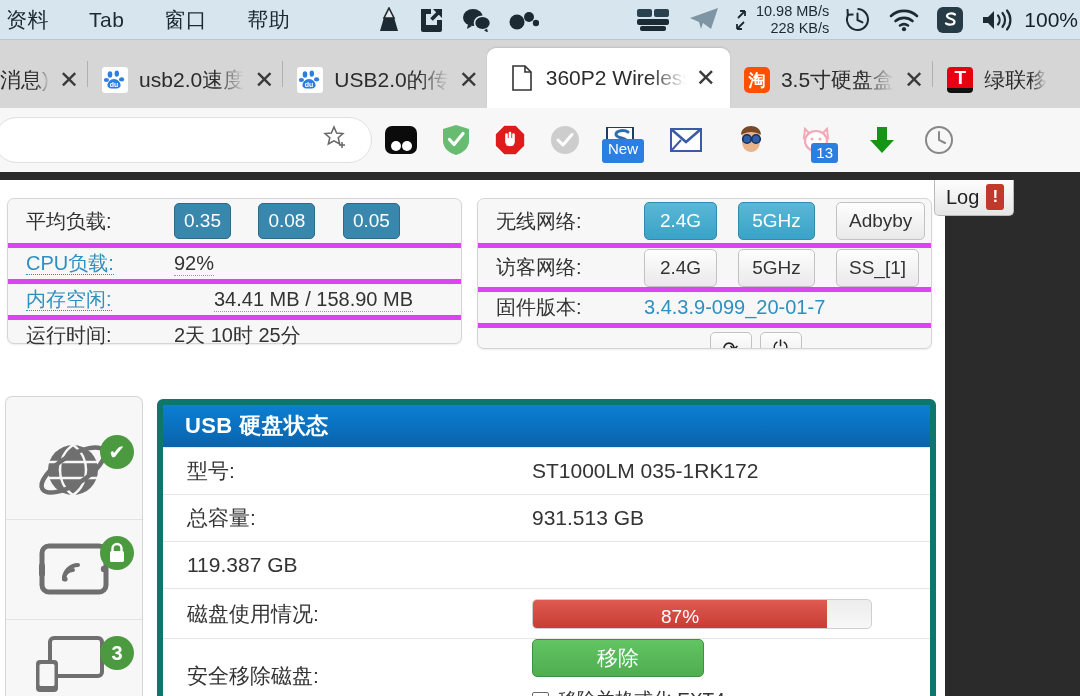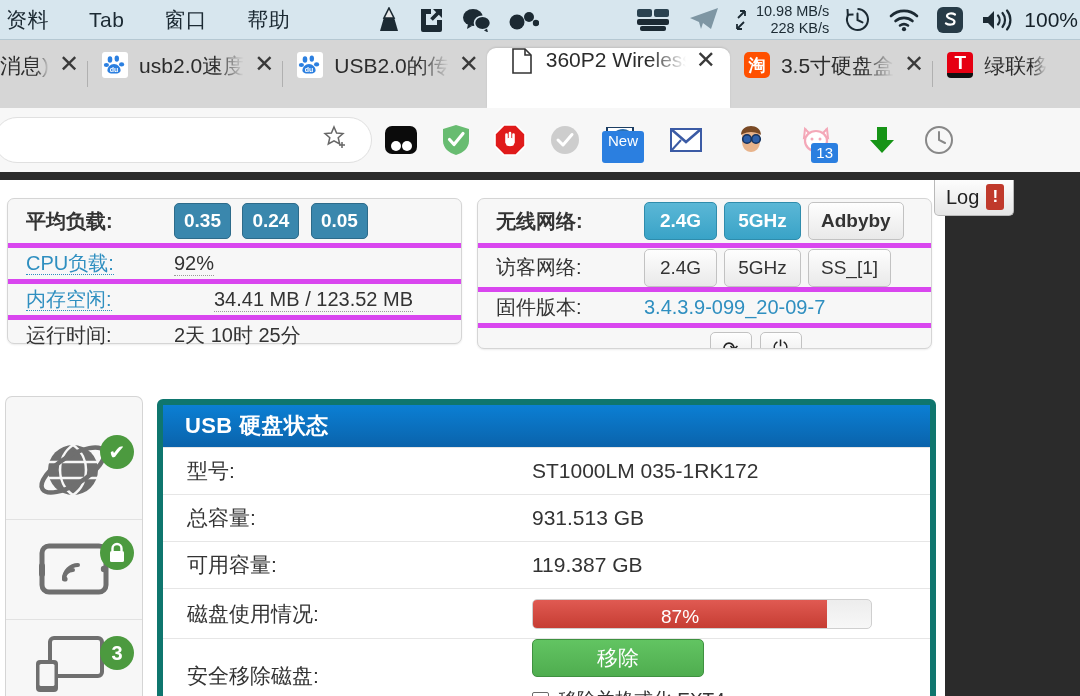--- a/index.html
+++ b/index.html
@@ -34,21 +34,21 @@
 
   
   .tabstrip {
     position: absolute; top: 40px; left: 0;
     width: 1080px; height: 68px;
     background: #d6d6d6;
     display: flex; align-items: flex-end;
   }
   .tab {
     height: 56px;
-    display: flex; align-items: flex-start;
+    display: flex; align-items: center;
     padding: 0 8px 0 14px;
     position: relative;
     min-width: 0;
   }
   .tab.active {
     background: #ffffff;
     border-radius: 9px 9px 0 0;
     height: 60px;
     box-shadow: 0 -1px 2px rgba(0,0,0,.10);
   }
@@ -144,51 +144,51 @@
     border: 1px solid #d5d5d5;
     border-radius: 7px;
     box-shadow: 0 1px 2px rgba(0,0,0,.08);
   }
   .stat-row {
     display: flex; align-items: center;
     border-top: 5px solid #d946ef;
     padding: 0 18px;
     height: 38px;
   }
-  .stat-row:first-child { border-top: none; font-weight: bold; }
+  .stat-row:first-child { border-top: none; }
   .stat-label {
     font-size: 20px; color: #333; width: 148px; flex: 0 0 148px;
   }
   .stat-label.link {
     color: #2f8fc0;
     border-bottom: 1px dotted #2f8fc0;
     width: auto; flex: 0 0 auto; margin-right: 0;
   }
   .lbl-wrap { width: 148px; flex: 0 0 148px; }
   .stat-value { font-size: 20px; color: #333; }
   .stat-value.dotted { border-bottom: 1px dotted #9a9a9a; }
   .stat-value.link { color: #2f8fc0; }
 
   .pill {
     display: inline-block;
     font-size: 19px; line-height: 1;
     padding: 7px 9px 8px;
     border-radius: 5px;
-    margin-right: 7px;
+    margin-right: 23px;
   }
   .pill-blue {
     background: #3a87ad; color: #fff;
     border: 1px solid #2d6b8a;
   }
   .btn-sm {
     display: inline-flex; align-items: center; justify-content: center;
     font-size: 19px; line-height: 1;
     padding: 8px 12px 9px;
     border-radius: 5px;
-    margin-right: 7px;
+    margin-right: 21px;
     background: linear-gradient(to bottom,#fefefe,#e9e9e9);
     border: 1px solid #c2c2c2;
     color: #333;
     white-space: nowrap;
   }
   .btn-sm.on {
     background: linear-gradient(to bottom,#5bb7d6,#39a3c7);
     border-color: #2f8cac; color: #fff;
   }
   .icon-btn {
@@ -473,21 +473,21 @@
       <circle cx="15" cy="15" r="14" fill="#cdcdcd"></circle>
       <polyline points="8,15 13,20 22,9.5" stroke="#fff" stroke-width="3" fill="none" stroke-linecap="round" stroke-linejoin="round"></polyline>
     </svg>
   </div>
   <div class="ext" style="flex-direction:column;">
     <svg width="32" height="26" viewBox="0 0 32 26">
       <rect x="3" y="0" width="26" height="22" fill="#fff" stroke="#1c3e63" stroke-width="2"></rect>
       <path d="M24 5c-3-2.2-12-2-12 2.5 0 4 11 3 11 7 0 3.5-9 4-13 1.5" stroke="#2b6fb0" stroke-width="3" fill="none" stroke-linecap="round"></path>
     </svg>
     <span style="position:absolute;bottom:-10px;left:-2px;background:#2b7fe0;color:#fff;font-size:15px;
-                 padding:1px 6px 14px;border-radius:3px;line-height:1.15;">New</span>
+                 padding:1px 6px 6px;border-radius:3px;line-height:1.15;">New</span>
   </div>
   <div class="ext" style="margin-left:22px;">
     <svg width="32" height="26" viewBox="0 0 32 26">
       <rect x="1" y="2" width="30" height="22" fill="#fff" stroke="#3b5ba5" stroke-width="2"></rect>
       <polyline points="1,2 16,15 31,2" fill="none" stroke="#3b5ba5" stroke-width="2.6"></polyline>
       <polyline points="1,24 11,13 M31,24 21,13" fill="none" stroke="#3b5ba5" stroke-width="2"></polyline>
     </svg>
   </div>
   <div class="ext" style="margin-left:22px;">
     <svg width="30" height="30" viewBox="0 0 30 30">
@@ -530,35 +530,35 @@
     <span class="bang">!</span>
   </div>
 
   <div class="page">
 
     <div class="card" style="position:absolute;left:7px;top:18px;width:455px;height:146px;">
       <div class="stat-row" style="height:44px;">
         <div class="stat-label">平均负载:</div>
         <div>
           <span class="pill pill-blue">0.35</span>
-          <span class="pill pill-blue">0.24</span>
+          <span class="pill pill-blue">0.08</span>
           <span class="pill pill-blue">0.05</span>
         </div>
       </div>
       <div class="stat-row" style="height:36px;">
         <div class="lbl-wrap">
           <span class="stat-label link">CPU负载:</span>
         </div>
         <div class="stat-value dotted">92%</div>
       </div>
       <div class="stat-row" style="height:36px;gap:40px;">
         <div class="lbl-wrap">
           <span class="stat-label link">内存空闲:</span>
         </div>
-        <div class="stat-value dotted">34.41 MB / 123.52 MB</div>
+        <div class="stat-value dotted">34.41 MB / 158.90 MB</div>
       </div>
       <div class="stat-row" style="height:36px;">
         <div class="stat-label">运行时间:</div>
         <div class="stat-value">2天 10时 25分</div>
       </div>
     </div>
 
     <div class="card" style="position:absolute;left:477px;top:18px;width:455px;height:151px;overflow:hidden;">
       <div class="stat-row" style="height:44px;padding-right:0;">
         <div class="stat-label">无线网络:</div>
@@ -571,21 +571,21 @@
       <div class="stat-row" style="height:44px;padding-right:0;">
         <div class="stat-label">访客网络:</div>
         <div style="display:flex;">
           <span class="btn-sm" style="width:73px;justify-content:center;">2.4G</span>
           <span class="btn-sm" style="width:77px;justify-content:center;">5GHz</span>
           <span class="btn-sm">SS_[1]</span>
         </div>
       </div>
       <div class="stat-row" style="height:36px;">
         <div class="stat-label">固件版本:</div>
-        <div class="stat-value link">3.4.3.9-099_20-09-7</div>
+        <div class="stat-value link">3.4.3.9-099_20-01-7</div>
       </div>
       <div class="stat-row" style="height:45px;justify-content:center;padding-left:120px;">
         <span class="icon-btn">⟳</span>
         <span class="icon-btn">⏻</span>
       </div>
     </div>
 
     <div class="side-card">
       <div class="side-item">
         <svg width="82" height="78" viewBox="0 0 82 78">
@@ -628,21 +628,20 @@
 
       <div class="usb-row">
         <div class="usb-label">型号:</div>
         <div class="usb-value">ST1000LM 035-1RK172</div>
       </div>
       <div class="usb-row">
         <div class="usb-label">总容量:</div>
         <div class="usb-value">931.513 GB</div>
       </div>
       <div class="usb-row">
-        <div class="usb-label">可用容量:</div>
         <div class="usb-value">119.387 GB</div>
       </div>
       <div class="usb-row" style="min-height:50px;">
         <div class="usb-label">磁盘使用情况:</div>
         <div class="progress">
           <div class="progress-fill" id="usage-fill" style="width: 87%;">
             <span>87%</span>
           </div>
         </div>
       </div>

